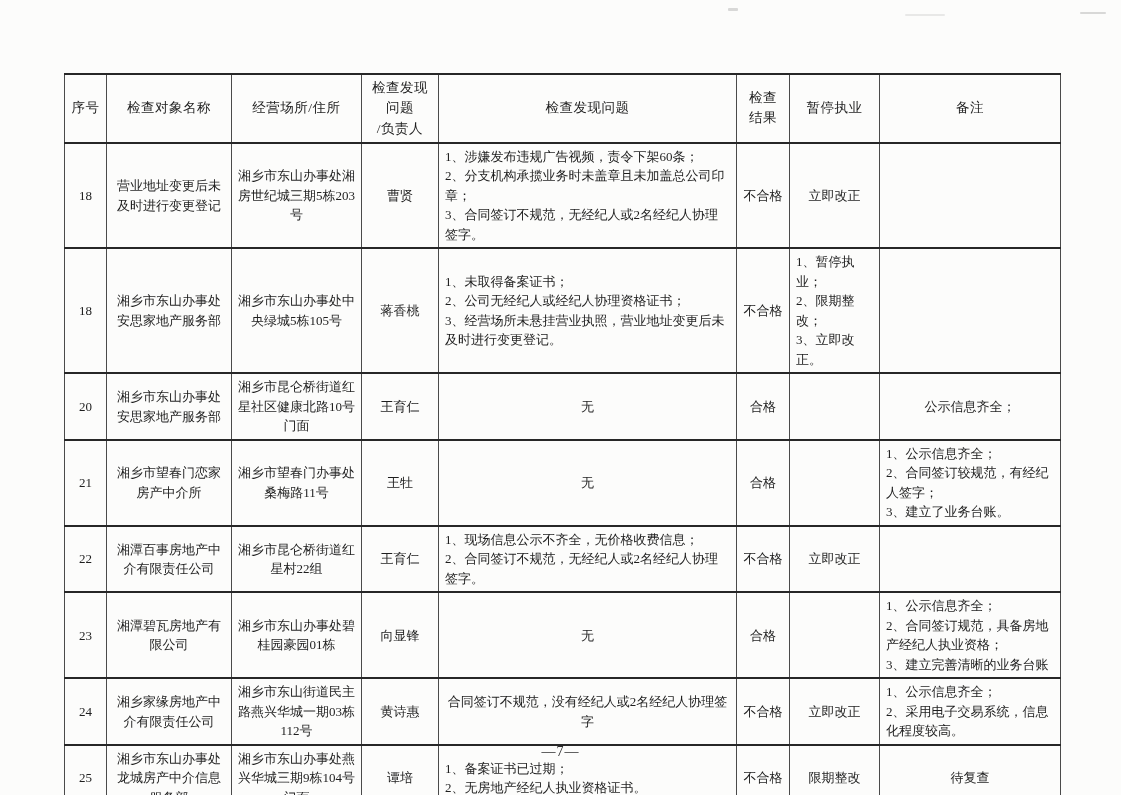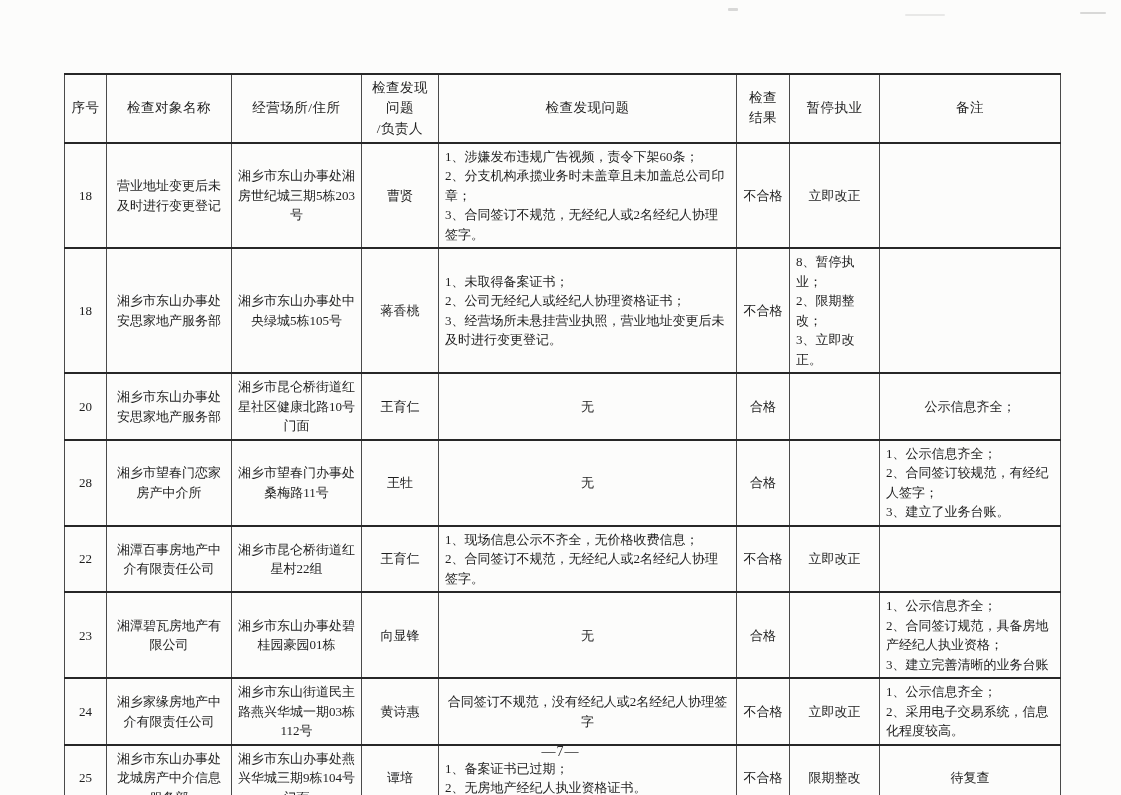--- a/index.html
+++ b/index.html
@@ -83,37 +83,37 @@
   </tr>
   <tr style="height:78px">
     <td>18</td>
     <td>湘乡市东山办事处安思家地产服务部</td>
     <td>湘乡市东山办事处中央绿城5栋105号</td>
     <td>蒋香桃</td>
     <td class="auto-align left">1、未取得备案证书；
 2、公司无经纪人或经纪人协理资格证书；
 3、经营场所未悬挂营业执照，营业地址变更后未及时进行变更登记。</td>
     <td>不合格</td>
-    <td class="auto-align left">8、暂停执业；
+    <td class="auto-align left">1、暂停执业；
 2、限期整改；
 3、立即改正。</td>
     <td class="auto-align"></td>
   </tr>
   <tr style="height:52px">
     <td>20</td>
     <td>湘乡市东山办事处安思家地产服务部</td>
     <td>湘乡市昆仑桥街道红星社区健康北路10号门面</td>
     <td>王育仁</td>
     <td class="auto-align">无</td>
     <td>合格</td>
     <td class="auto-align"></td>
     <td class="auto-align">公示信息齐全；</td>
   </tr>
   <tr style="height:73px">
-    <td>28</td>
+    <td>21</td>
     <td>湘乡市望春门恋家房产中介所</td>
     <td>湘乡市望春门办事处桑梅路11号</td>
     <td>王牡</td>
     <td class="auto-align">无</td>
     <td>合格</td>
     <td class="auto-align"></td>
     <td class="auto-align left">1、公示信息齐全；
 2、合同签订较规范，有经纪人签字；
 3、建立了业务台账。</td>
   </tr>

